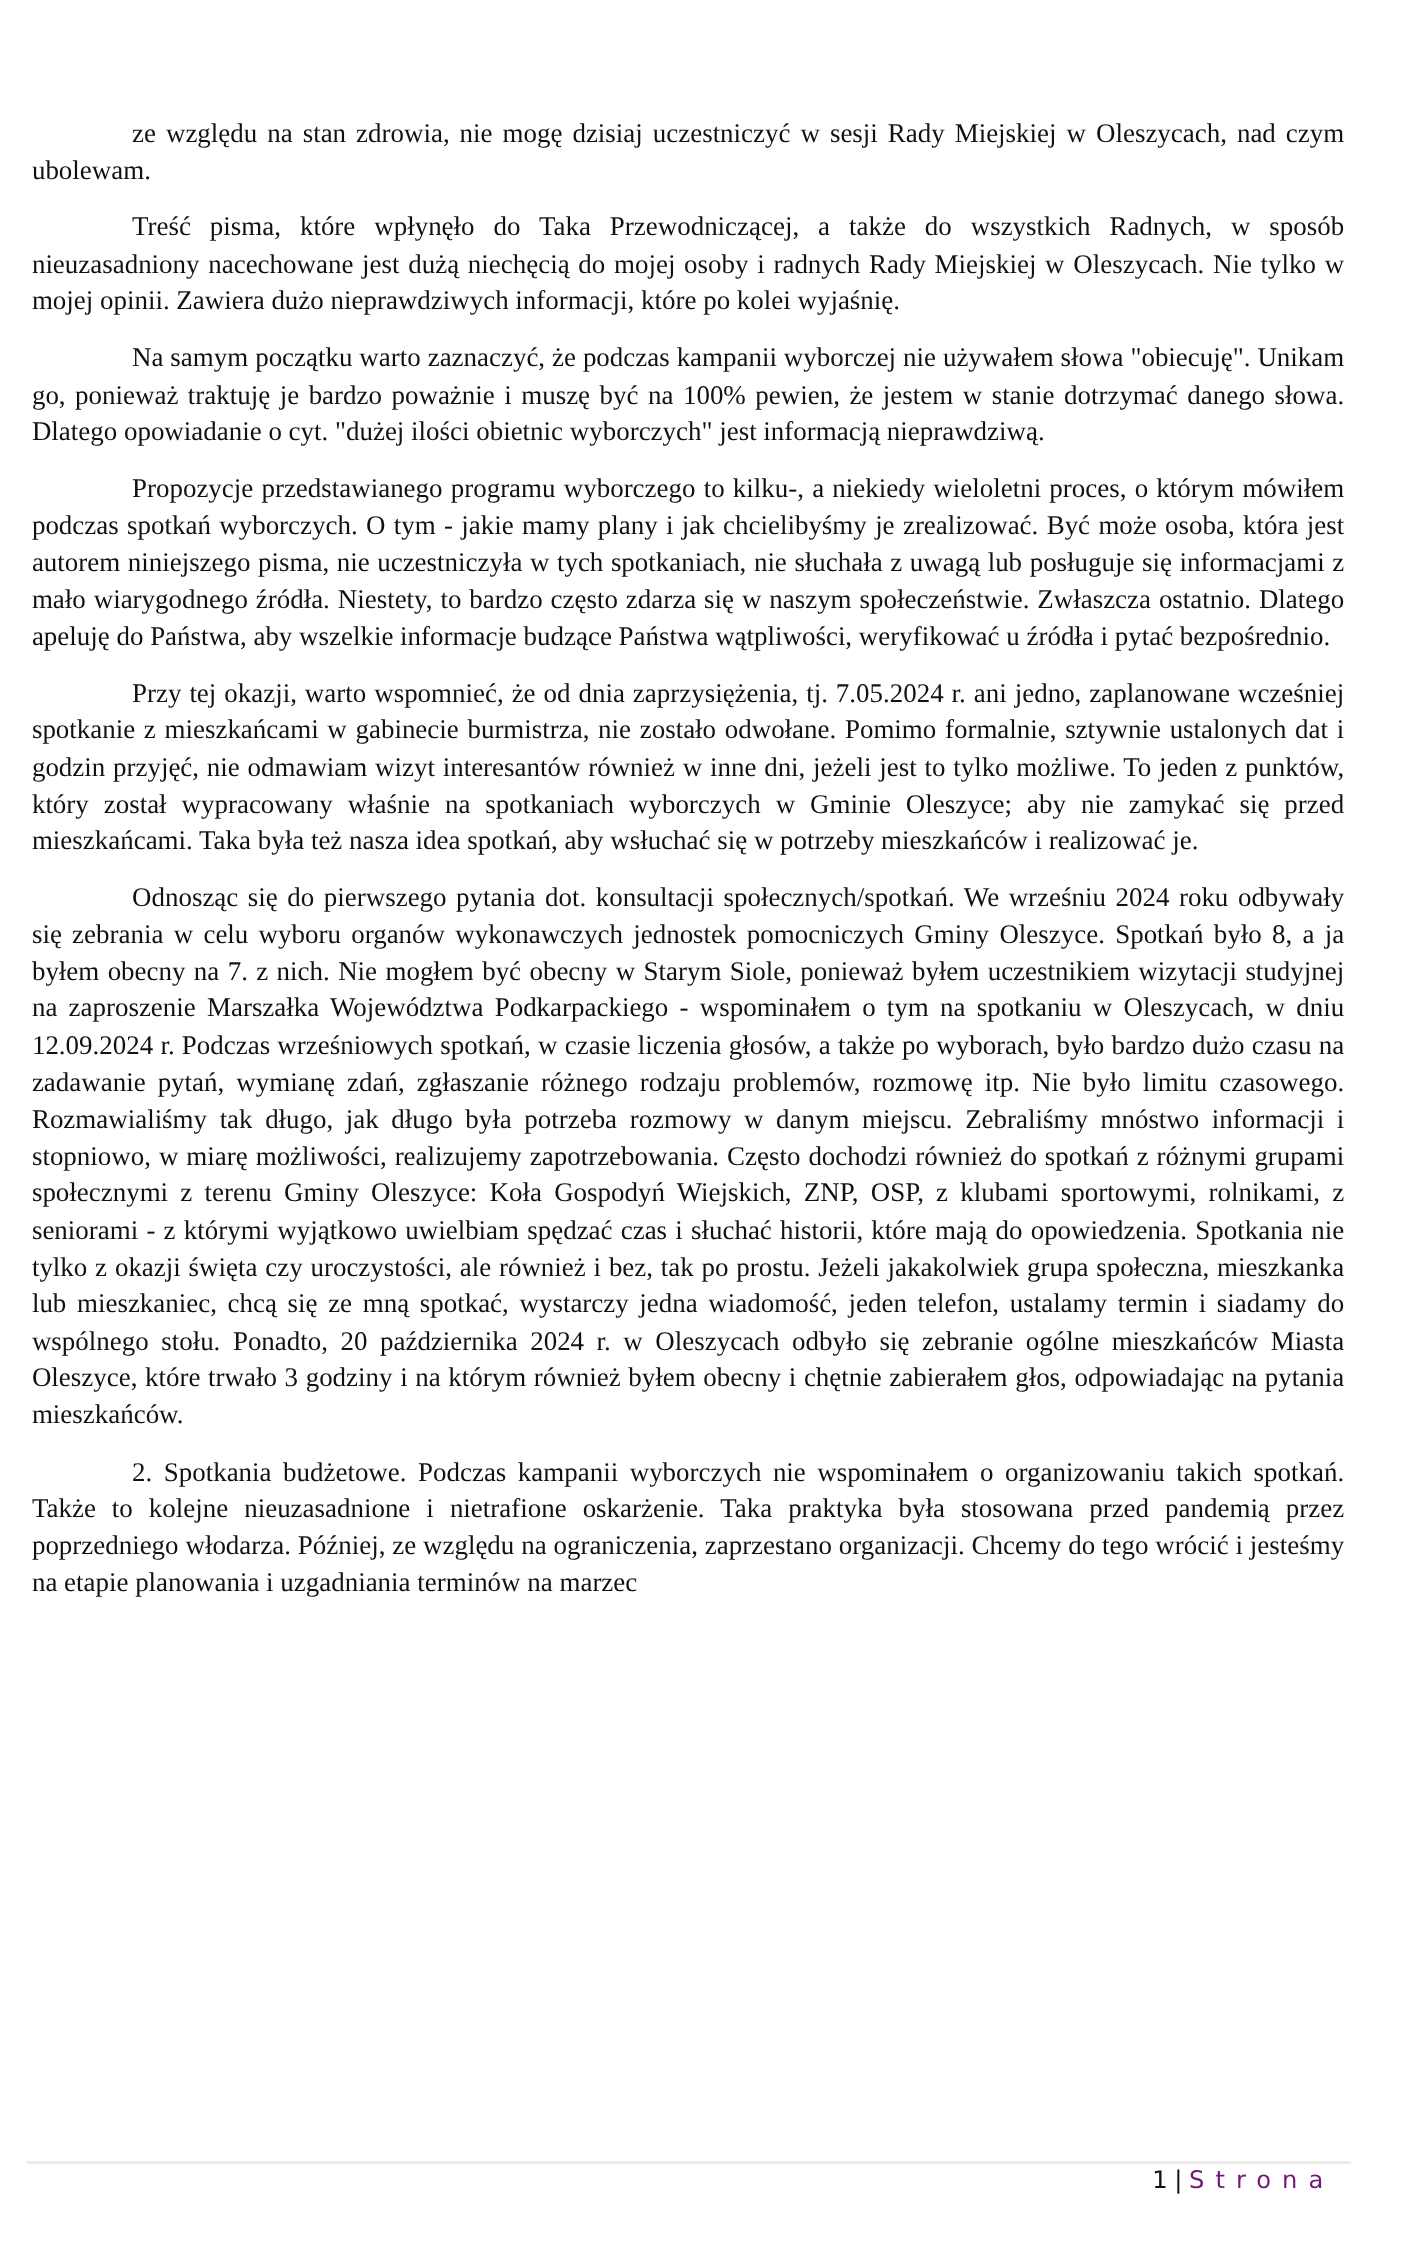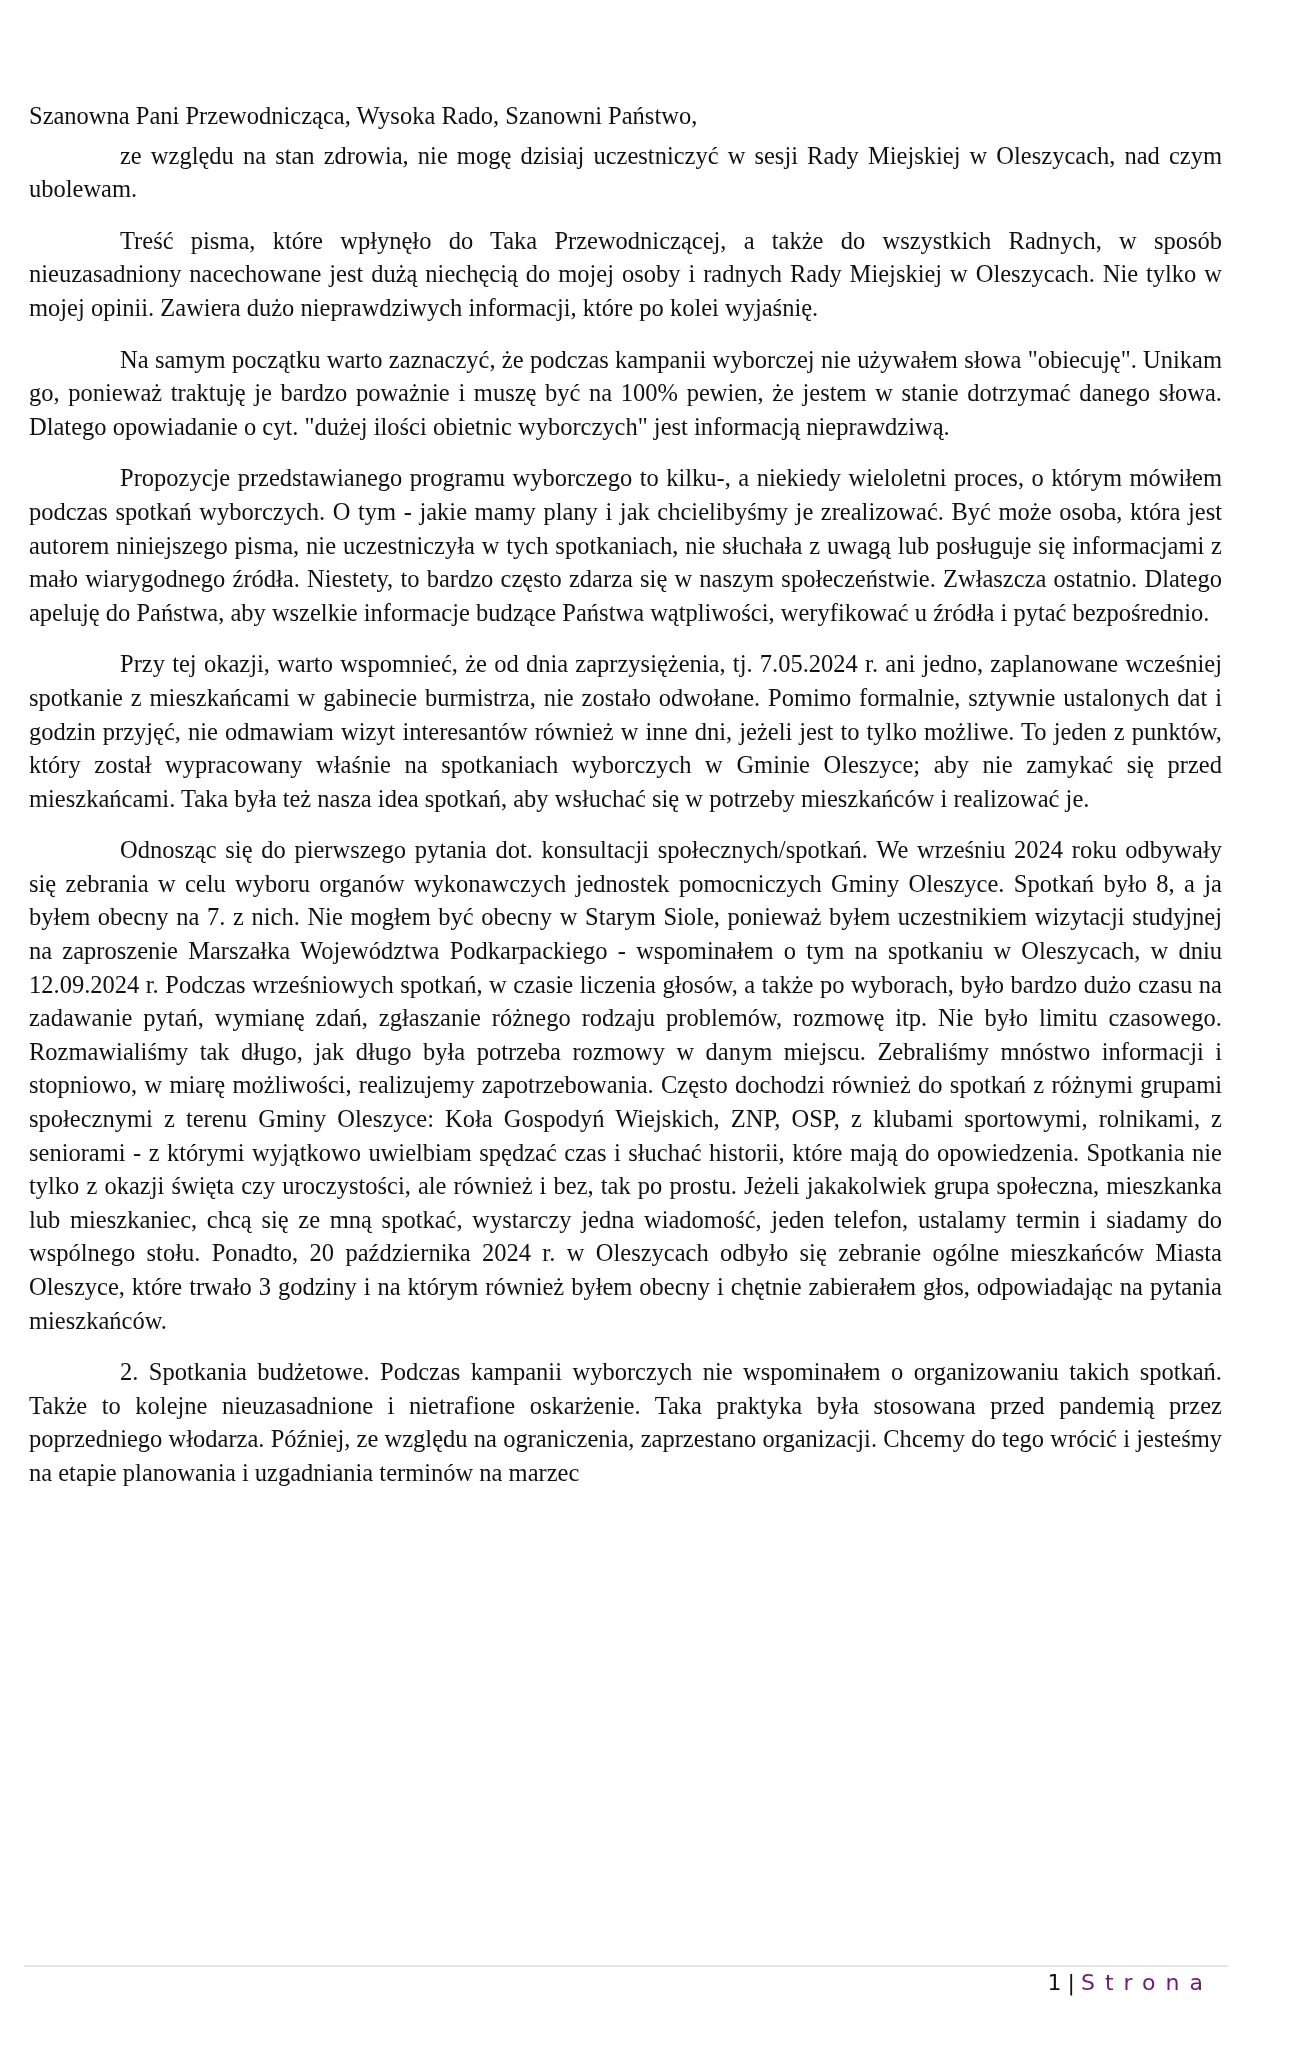--- a/index.html
+++ b/index.html
@@ -22,21 +22,20 @@
     white-space: nowrap;
   }
   .footer .num { color: #111111; }
   .footer .sep { color: #111111; margin: 0 6px; }
   .footer .word { color: #701a75; letter-spacing: 10px; }
 </style>
 </head>
 <body>
 
 <div class="page">
-  <p class="salutation">Szanowna Pani Przewodnicząca, Wysoka Rado, Szanowni Państwo,</p>
   <p class="para first">ze względu na stan zdrowia, nie mogę dzisiaj uczestniczyć w sesji Rady Miejskiej w Oleszycach, nad czym ubolewam.</p>
   <p class="para">Treść pisma, które wpłynęło do Taka Przewodniczącej, a także do wszystkich Radnych, w sposób nieuzasadniony nacechowane jest dużą niechęcią do mojej osoby i radnych Rady Miejskiej w Oleszycach. Nie tylko w mojej opinii. Zawiera dużo nieprawdziwych informacji, które po kolei wyjaśnię.</p>
   <p class="para">Na samym początku warto zaznaczyć, że podczas kampanii wyborczej nie używałem słowa "obiecuję". Unikam go, ponieważ traktuję je bardzo poważnie i muszę być na 100% pewien, że jestem w stanie dotrzymać danego słowa. Dlatego opowiadanie o cyt. "dużej ilości obietnic wyborczych" jest informacją nieprawdziwą.</p>
   <p class="para">Propozycje przedstawianego programu wyborczego to kilku-, a niekiedy wieloletni proces, o którym mówiłem podczas spotkań wyborczych. O tym - jakie mamy plany i jak chcielibyśmy je zrealizować. Być może osoba, która jest autorem niniejszego pisma, nie uczestniczyła w tych spotkaniach, nie słuchała z uwagą lub posługuje się informacjami z mało wiarygodnego źródła. Niestety, to bardzo często zdarza się w naszym społeczeństwie. Zwłaszcza ostatnio. Dlatego apeluję do Państwa, aby wszelkie informacje budzące Państwa wątpliwości, weryfikować u źródła i pytać bezpośrednio.</p>
   <p class="para">Przy tej okazji, warto wspomnieć, że od dnia zaprzysiężenia, tj. 7.05.2024 r. ani jedno, zaplanowane wcześniej spotkanie z mieszkańcami w gabinecie burmistrza, nie zostało odwołane. Pomimo formalnie, sztywnie ustalonych dat i godzin przyjęć, nie odmawiam wizyt interesantów również w inne dni, jeżeli jest to tylko możliwe. To jeden z punktów, który został wypracowany właśnie na spotkaniach wyborczych w Gminie Oleszyce; aby nie zamykać się przed mieszkańcami. Taka była też nasza idea spotkań, aby wsłuchać się w potrzeby mieszkańców i realizować je.</p>
   <p class="para">Odnosząc się do pierwszego pytania dot. konsultacji społecznych/spotkań. We wrześniu 2024 roku odbywały się zebrania w celu wyboru organów wykonawczych jednostek pomocniczych Gminy Oleszyce. Spotkań było 8, a ja byłem obecny na 7. z nich. Nie mogłem być obecny w Starym Siole, ponieważ byłem uczestnikiem wizytacji studyjnej na zaproszenie Marszałka Województwa Podkarpackiego - wspominałem o tym na spotkaniu w Oleszycach, w dniu 12.09.2024 r. Podczas wrześniowych spotkań, w czasie liczenia głosów, a także po wyborach, było bardzo dużo czasu na zadawanie pytań, wymianę zdań, zgłaszanie różnego rodzaju problemów, rozmowę itp. Nie było limitu czasowego. Rozmawialiśmy tak długo, jak długo była potrzeba rozmowy w danym miejscu. Zebraliśmy mnóstwo informacji i stopniowo, w miarę możliwości, realizujemy zapotrzebowania. Często dochodzi również do spotkań z różnymi grupami społecznymi z terenu Gminy Oleszyce: Koła Gospodyń Wiejskich, ZNP, OSP, z klubami sportowymi, rolnikami, z seniorami - z którymi wyjątkowo uwielbiam spędzać czas i słuchać historii, które mają do opowiedzenia. Spotkania nie tylko z okazji święta czy uroczystości, ale również i bez, tak po prostu. Jeżeli jakakolwiek grupa społeczna, mieszkanka lub mieszkaniec, chcą się ze mną spotkać, wystarczy jedna wiadomość, jeden telefon, ustalamy termin i siadamy do wspólnego stołu. Ponadto, 20 października 2024 r. w Oleszycach odbyło się zebranie ogólne mieszkańców Miasta Oleszyce, które trwało 3 godziny i na którym również byłem obecny i chętnie zabierałem głos, odpowiadając na pytania mieszkańców.</p>
   <p class="para">2. Spotkania budżetowe. Podczas kampanii wyborczych nie wspominałem o organizowaniu takich spotkań. Także to kolejne nieuzasadnione i nietrafione oskarżenie. Taka praktyka była stosowana przed pandemią przez poprzedniego włodarza. Później, ze względu na ograniczenia, zaprzestano organizacji. Chcemy do tego wrócić i jesteśmy na etapie planowania i uzgadniania terminów na marzec</p>
 </div>
 
 <div class="footer-rule"></div>

